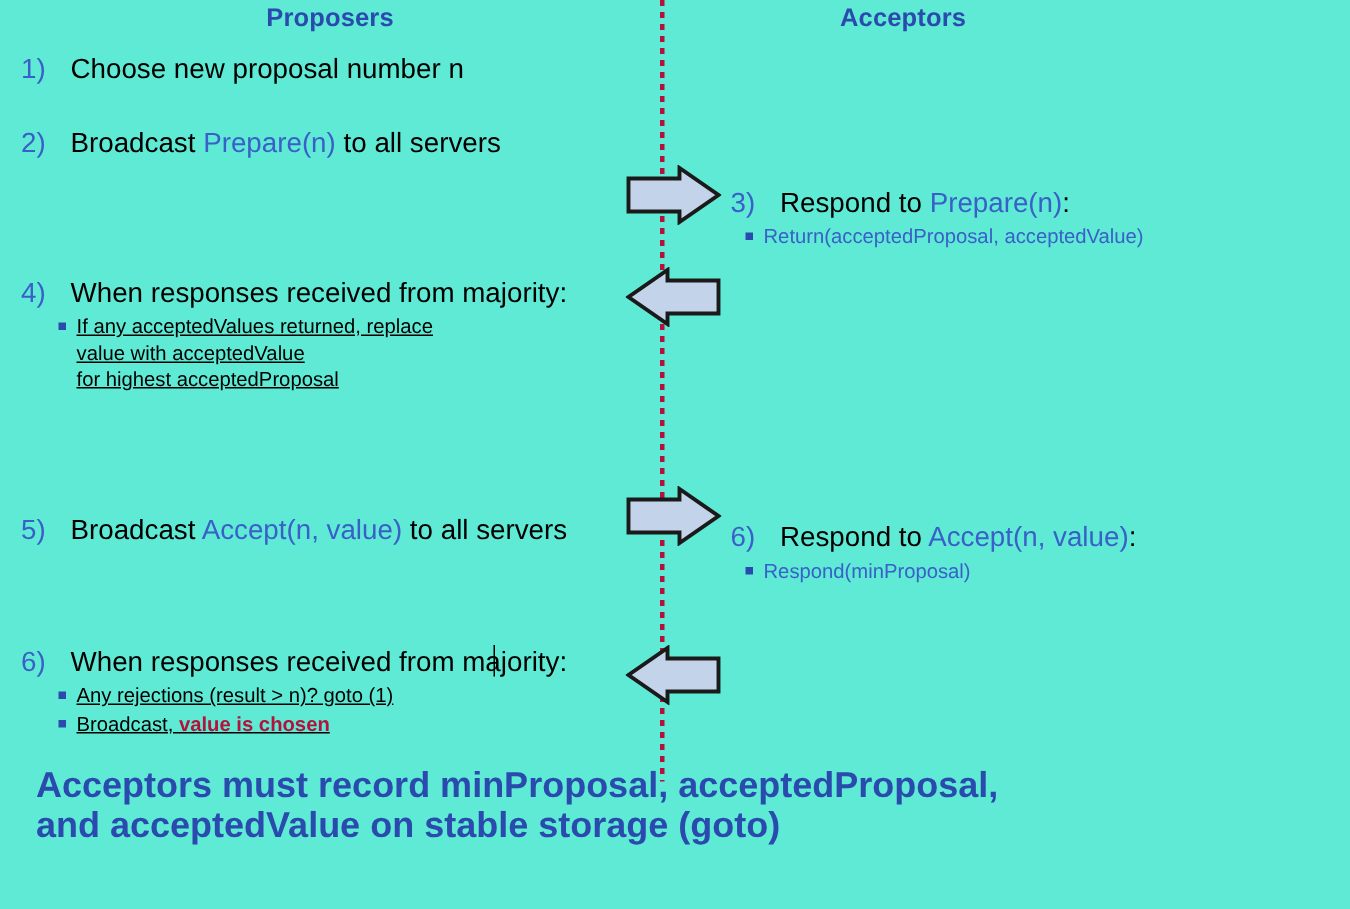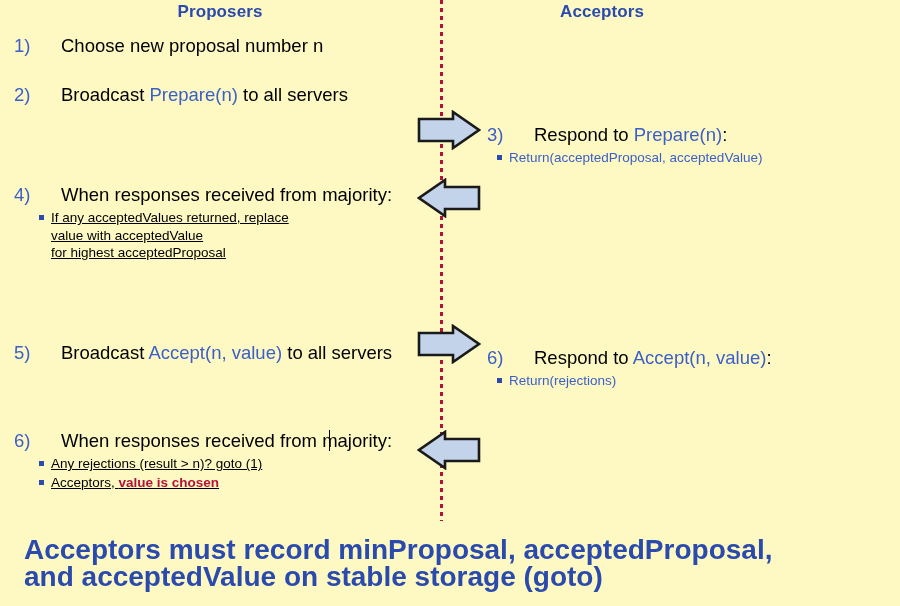--- a/index.html
+++ b/index.html
@@ -9,21 +9,21 @@
     background: #ffffff;
   }
   body {
     font-family: "Liberation Sans", sans-serif;
     -webkit-font-smoothing: antialiased;
   }
   #slide {
     position: relative;
     width: 900px;
     height: 606px;
-    background: #fef9c3;
+    background: #5eead4;
     overflow: hidden;
   }
 
   
   .col-header {
     position: absolute;
     font-size: 17px;
     font-weight: bold;
     color: #2A4BAD;
     letter-spacing: 0.1px;
@@ -59,21 +59,21 @@
     position: absolute;
     left: 0;
     top: 0;
     width: 30px;
     color: #3A5FC8;
     font-size: 18.5px;
     text-align: left;
   }
   .step-text {
     display: block;
-    margin-left: 47px;
+    margin-left: 33px;
   }
   .kw { color: #3A5FC8; }
 
   
   .sublist {
     margin: 2px 0 0 0;
     padding: 0;
     list-style: none;
   }
   .sublist li {
@@ -134,23 +134,23 @@
     top: 430px;
     width: 1px;
     height: 21px;
     background: #000000;
   }
 
   
   #conclusion {
     position: absolute;
     left: 24px;
-    top: 536px;
+    top: 510px;
     width: 860px;
-    font-size: 28px;
+    font-size: 24px;
     font-weight: bold;
     line-height: 27px;
     color: #2A4BAD;
   }
   #conclusion span { display: block; }
 </style>
 </head>
 <body>
 
 <div id="slide">
@@ -196,21 +196,21 @@
     <ul class="sublist"></ul>
   </div>
 
   <div class="step" id="step6p">
     <div class="step-head">
       <span class="step-num">6)</span>
       <span class="step-text"><span>When responses received from majority:</span></span>
     </div>
     <ul class="sublist">
         <li>Any rejections (result &gt; n)?  goto (1)</li>
-        <li><span>Acceptors, </span><span class="hl">value is chosen</span></li>
+        <li><span>Broadcast, </span><span class="hl">value is chosen</span></li>
       </ul>
   </div>
 
   <div id="caret"></div>
 
   <div class="step" id="step3">
     <div class="step-head">
       <span class="step-num">3)</span>
       <span class="step-text"><span>Respond to </span><span class="kw">Prepare(n)</span><span>:</span></span>
     </div>
@@ -218,21 +218,21 @@
         <li class="blue">Return(acceptedProposal, acceptedValue)</li>
       </ul>
   </div>
 
   <div class="step" id="step6a">
     <div class="step-head">
       <span class="step-num">6)</span>
       <span class="step-text"><span>Respond to </span><span class="kw">Accept(n, value)</span><span>:</span></span>
     </div>
     <ul class="sublist">
-        <li class="blue">Return(rejections)</li>
+        <li class="blue">Respond(minProposal)</li>
       </ul>
   </div>
 
   <div class="arrow" id="arrow-prepare">
     <svg width="64" height="40" viewBox="0 0 64 40" xmlns="http://www.w3.org/2000/svg">
       <polygon points="2,9 36,9 36,2 62,20 36,38 36,31 2,31" fill="#C3D3EA" stroke="#1A1A1A" stroke-width="2.6" stroke-linejoin="miter"></polygon>
     </svg>
   </div>
 
   <div class="arrow" id="arrow-promise">

